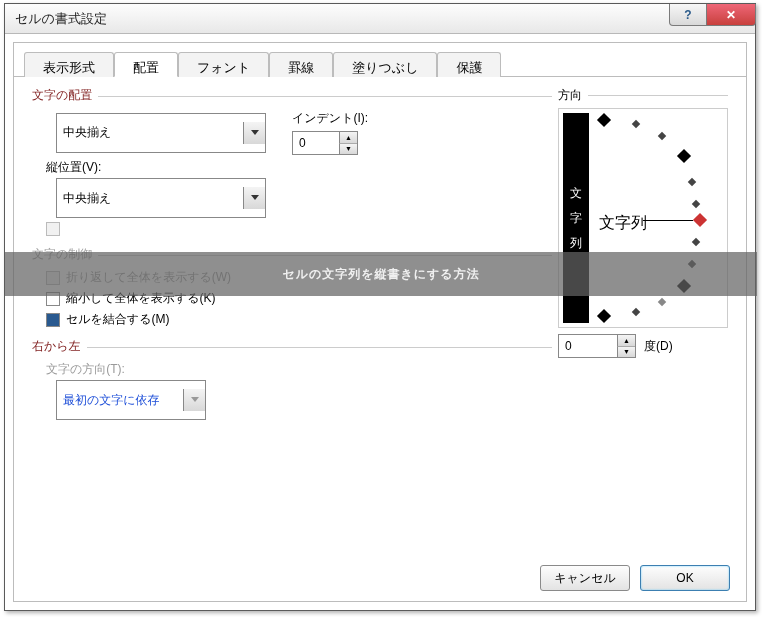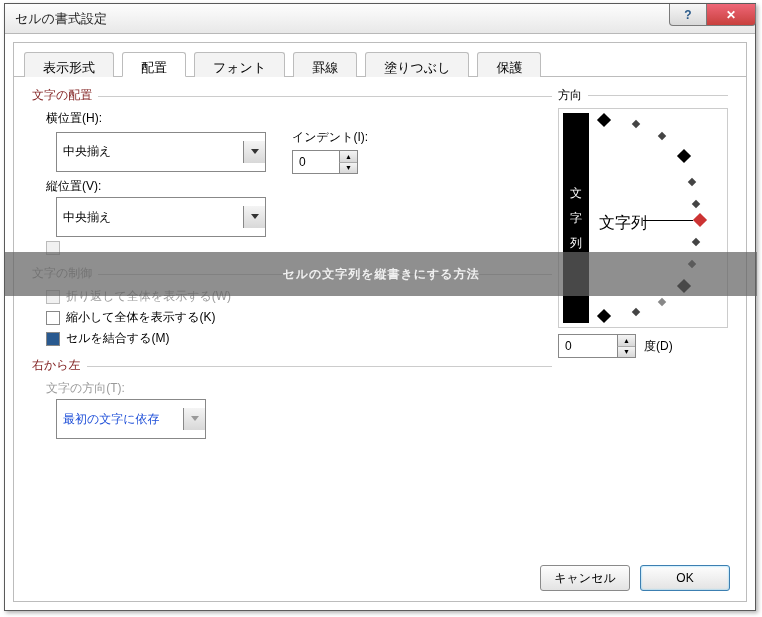--- a/index.html
+++ b/index.html
@@ -6,21 +6,21 @@
 body{margin:0;background:#fff;width:762px;height:617px;position:relative}
 .win{position:absolute;left:4px;top:3px;width:752px;height:608px;border:1px solid #5a5a5a;background:#fff;box-shadow:2px 2px 4px rgba(0,0,0,.3)}
 .titlebar{height:30px;background:linear-gradient(#fdfdfd,#e8e8e8);border-bottom:1px solid #b8b8b8;display:flex;align-items:center;padding-left:10px;position:relative}
 .titlebar .txt{font-size:13px;color:#222}
 .tbtns{position:absolute;right:0;top:0;display:flex;height:24px}
 .tbtn{width:38px;height:22px;border:1px solid #7a7a7a;border-top:none;display:flex;align-items:center;justify-content:center;margin-right:-1px}
 .tbtn.help{background:linear-gradient(#f7f7f7,#d9d9d9);border-radius:0 0 0 4px}
 .tbtn.close{width:50px;background:linear-gradient(#e67,#c8403d);border-radius:0 0 4px 0;color:#fff;font-weight:bold;font-size:14px}
 .inner{position:absolute;left:8px;top:38px;right:8px;bottom:8px;border:1px solid #bcbcbc;background:#fff}
 .tabs{display:flex;padding:8px 10px 0 10px;border-bottom:1px solid #bcbcbc;position:relative;height:34px}
-.tab{padding:6px 18px;border:1px solid #bcbcbc;border-bottom:none;margin-right:8px;background:#f3f3f3;border-radius:3px 3px 0 0;font-size:13px;position:relative;top:1px;cursor:default}
+.tab{padding:6px 18px;border:1px solid #bcbcbc;border-bottom:none;margin-right:0;background:#f3f3f3;border-radius:3px 3px 0 0;font-size:13px;position:relative;top:1px;cursor:default}
 .tab.active{background:#fff;border-bottom:1px solid #fff;top:1px;font-weight:normal}
 .body{position:absolute;left:0;top:34px;right:0;bottom:46px;padding:10px 18px}
 .group{position:relative;margin-bottom:10px}
 .group>.gh{display:flex;align-items:center;margin-bottom:6px}
 .group>.gh .lbl{color:#7f1d1d;padding-right:6px}
 .group>.gh .line{flex:1;height:1px;background:#ccc;margin-top:1px}
 .row{display:flex;align-items:center;margin:2px 0}
 .sublbl{margin:4px 0 2px 14px}
 .combo{display:flex;align-items:center;border:1px solid #888;height:40px;background:#fff;margin-left:24px}
 .combo .val{flex:1;padding:0 6px}
@@ -81,21 +81,20 @@
     <div class="body">
       <div style="display:flex;gap:20px;position:relative">
         <div class="leftcol">
 
           <div class="group">
             <div class="gh">
                 <span class="lbl">文字の配置</span>
                 <div class="line"></div>
               </div>
 
-            <div class="sublbl">横位置(H):</div>
             <div class="row">
               <div class="combo" style="width:210px">
                 <span class="val">中央揃え</span>
                 <div class="btn">
                     <svg width="8" height="6">
                       <path d="M0 0 L8 0 L4 5 Z" fill="#333"></path>
                     </svg>
                   </div>
               </div>
               <div style="margin-left:26px">

